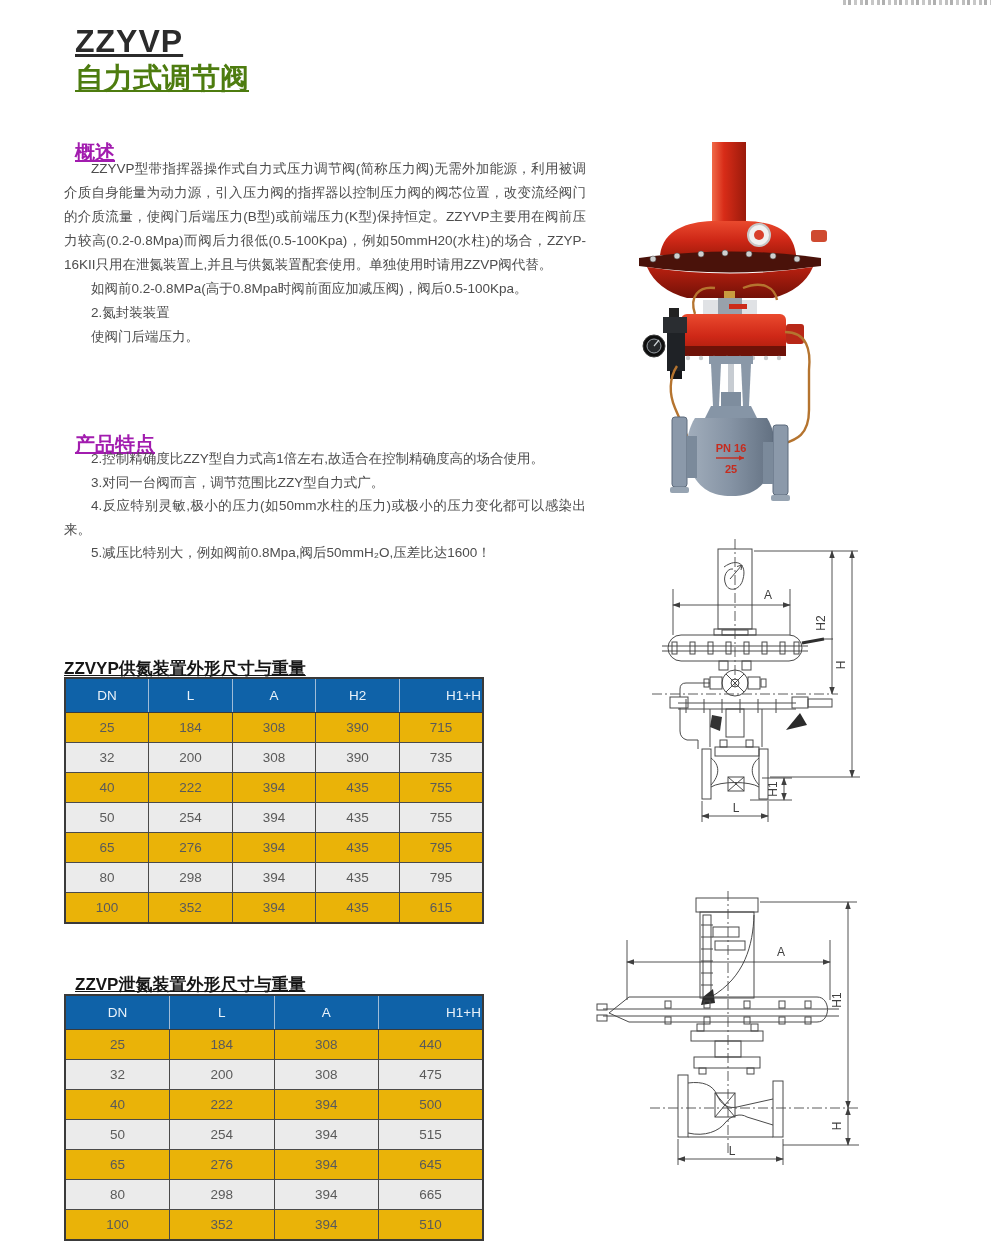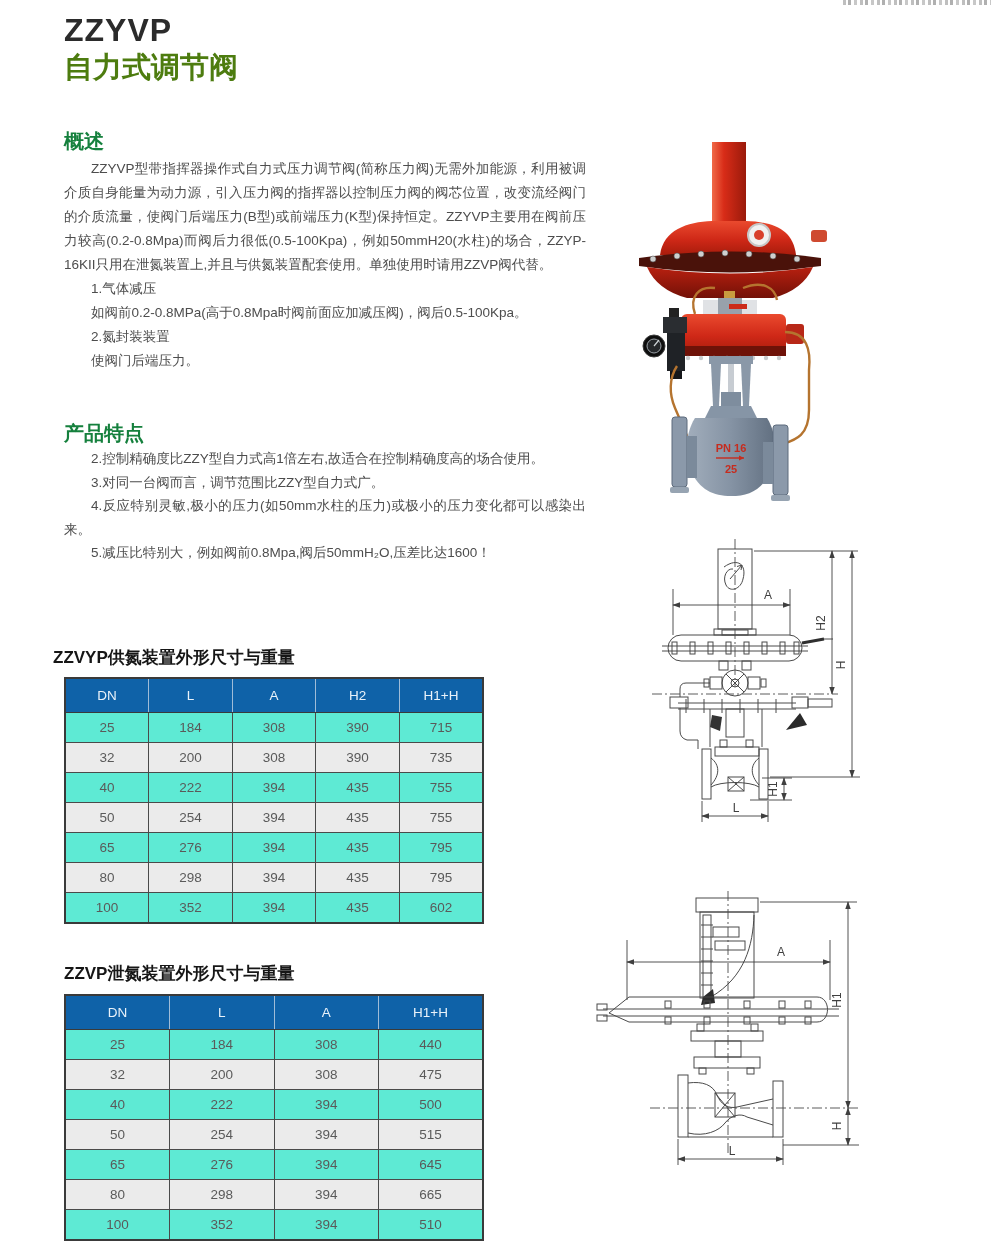--- a/index.html
+++ b/index.html
@@ -4,46 +4,46 @@
 <style>
   html,body{margin:0;padding:0;background:#ffffff;}
   body{width:1000px;height:1250px;position:relative;overflow:hidden;
        font-family:"Liberation Sans","DejaVu Sans",sans-serif;color:#4a4a4a;}
   .abs{position:absolute;}
 
   
   .crop-strip{left:843px;top:0;width:148px;height:5px;opacity:.55;
     background:repeating-linear-gradient(90deg,#8a8a8a 0 3px,#fff 3px 5px,#6f6f6f 5px 8px,#fff 8px 11px,#9a9a9a 11px 14px,#fff 14px 17px);}
 
-  h1,h2,h3,h4{margin:0;color:#222;font-weight:bold;}
+  h1,h2,h3,h4{margin:11px;color:#222;font-weight:bold;text-decoration:underline;}
   .model{left:64px;top:12px;font-size:32px;letter-spacing:1px;color:#2b2b2b;}
   .prodname{left:64px;top:48px;font-size:29px;color:#4d7c0f;}
 
-  .sec-head{font-size:20px;color:#15803d;}
+  .sec-head{font-size:20px;color:#a21caf;}
   .ov-head{left:64px;top:128px;}
   .ft-head{left:64px;top:420px;}
 
   .textcol{left:64px;width:522px;}
   .para{margin:0;font-size:13.5px;line-height:24px;text-align:justify;
         text-indent:2em;color:#4d4d4d;}
   .ovpara{top:157px;}
   .ovitems{top:277px;}
   .ftitems{top:447px;}
   .ftitems .para{line-height:23.5px;}
 
   .tbl-title{font-size:17px;color:#161616;}
   .t1-title{left:53px;top:646px;}
   .t2-title{left:64px;top:962px;}
 
   table.dim{border-collapse:collapse;table-layout:fixed;width:420px;
-            border:2px solid #3a3a3a;background:#5eead4;}
+            border:2px solid #3a3a3a;background:#eab308;}
   table.dim th{background:#0f62a8;color:#e9f2fa;font-weight:normal;
                font-size:13.5px;height:31px;border-right:1px solid #9fbcd8;
                border-bottom:1px solid #3a3a3a;}
-  table.dim th:last-child{border-right:none;}
+  table.dim th:last-child{border-right:none;text-align:right;}
   table.dim td{border:1px solid #4a4a4a;text-align:center;height:27px;
                font-size:13.5px;color:#5a5a5a;}
   table.dim tr:nth-child(even) td{background:#ebebeb;}
   .t1{left:64px;top:677px;}
   .t2{left:64px;top:994px;}
 
   figure{margin:0;text-decoration:underline;}
   .photo{left:625px;top:118px;}
   .fig1{left:600px;top:535px;}
   .fig2{left:595px;top:885px;}
@@ -63,21 +63,20 @@
   <h1 class="abs model">ZZYVP</h1>
   <h2 class="abs prodname">自力式调节阀</h2>
 </header>
 
 <section>
   <h3 class="abs sec-head ov-head">概述</h3>
   <div class="abs textcol ovpara">
     <p class="para">ZZYVP型带指挥器操作式自力式压力调节阀(简称压力阀)无需外加能源，利用被调介质自身能量为动力源，引入压力阀的指挥器以控制压力阀的阀芯位置，改变流经阀门的介质流量，使阀门后端压力(B型)或前端压力(K型)保持恒定。ZZYVP主要用在阀前压力较高(0.2-0.8Mpa)而阀后力很低(0.5-100Kpa)，例如50mmH20(水柱)的场合，ZZYP-16KII只用在泄氮装置上,并且与供氮装置配套使用。单独使用时请用ZZVP阀代替。</p>
   </div>
   <div class="abs textcol ovitems">
-    <p class="para">1.气体减压</p>
     <p class="para">如阀前0.2-0.8MPa(高于0.8Mpa时阀前面应加减压阀)，阀后0.5-100Kpa。</p>
     <p class="para">2.氮封装装置</p>
     <p class="para">使阀门后端压力。</p>
   </div>
 </section>
 
 <section>
   <h3 class="abs sec-head ft-head">产品特点</h3>
   <div class="abs textcol ftitems">
     <p class="para">2.控制精确度比ZZY型自力式高1倍左右,故适合在控制精确度高的场合使用。</p>
@@ -139,21 +138,21 @@
         <td>298</td>
         <td>394</td>
         <td>435</td>
         <td>795</td>
       </tr>
       <tr>
         <td>100</td>
         <td>352</td>
         <td>394</td>
         <td>435</td>
-        <td>602</td>
+        <td>615</td>
       </tr>
     </tbody>
 </table>
 
 <h4 class="abs tbl-title t2-title">ZZVP泄氮装置外形尺寸与重量</h4>
 <table class="abs dim t2">
   <thead>
       <tr>
         <th>DN</th>
         <th>L</th>

